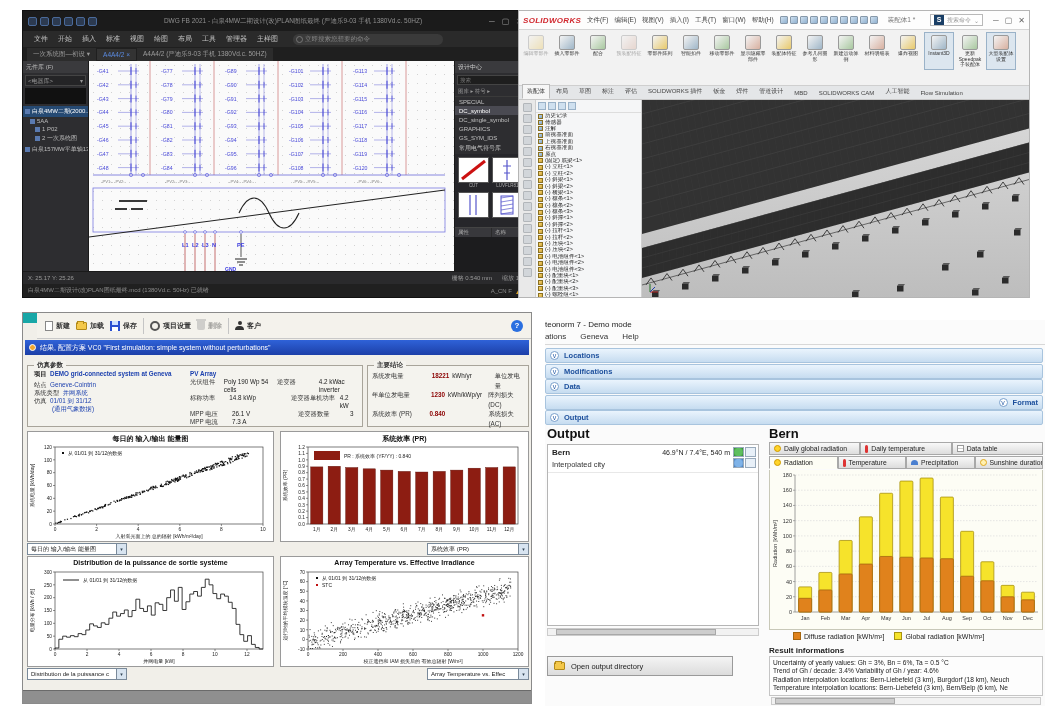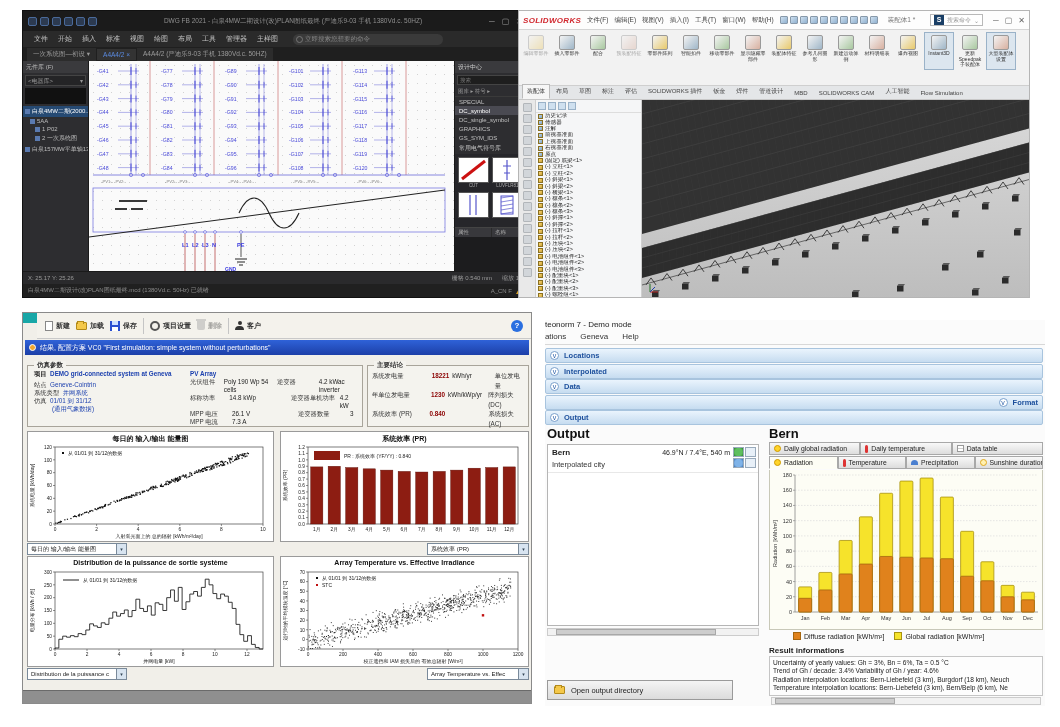--- a/index.html
+++ b/index.html
@@ -2456,21 +2456,21 @@
           <span class="mn-menu">Help</span>
         </div>
       </div>
     <div id="mn-sections">
         <div class="mn-bar" style="top: 28px; left: 0px;">
           <span class="chev">v</span>
           <span class="mlabel">Locations</span>
         </div>
         <div class="mn-bar" style="top: 43.6px; left: 0px;">
           <span class="chev">v</span>
-          <span class="mlabel">Interpolated</span>
+          <span class="mlabel">Modifications</span>
         </div>
         <div class="mn-bar" style="top: 59.2px; left: 0px;">
           <span class="chev">v</span>
           <span class="mlabel">Data</span>
         </div>
         <div class="mn-bar" style="top: 74.8px; left: 0px; justify-content: flex-end;">
           <span class="chev">v</span>
           <span class="mlabel">Format</span>
         </div>
         <div class="mn-bar" style="top: 90.4px; left: 0px;">
@@ -2489,21 +2489,21 @@
             <span class="g1"></span>
             <span></span>
             <span class="g3"></span>
             <span></span>
           </div>
       </div>
     </div>
     <div class="hscroll" style="left:2px;top:308px;width:212px">
         <div class="hthumb" style="left:8px;width:160px"></div>
       </div>
-    <div class="btn-wide plain" style="left:2px;top:360px;width:186px">
+    <div class="btn-wide plain" style="left:2px;top:336px;width:186px">
         <span class="icon-folder"></span>
         <span>Open output directory</span>
       </div>
 
     <div class="mn-h1 abs" style="left:224px;top:106px">Bern</div>
     <div class="abs" id="mn-tabs1" style="left:224px;top:122px;width:274px;display:flex">
         <div class="mn-tab" style="flex: 1 1 0%;">
           <span class="i-sun"></span>
           <span>Daily global radiation</span>
         </div>

